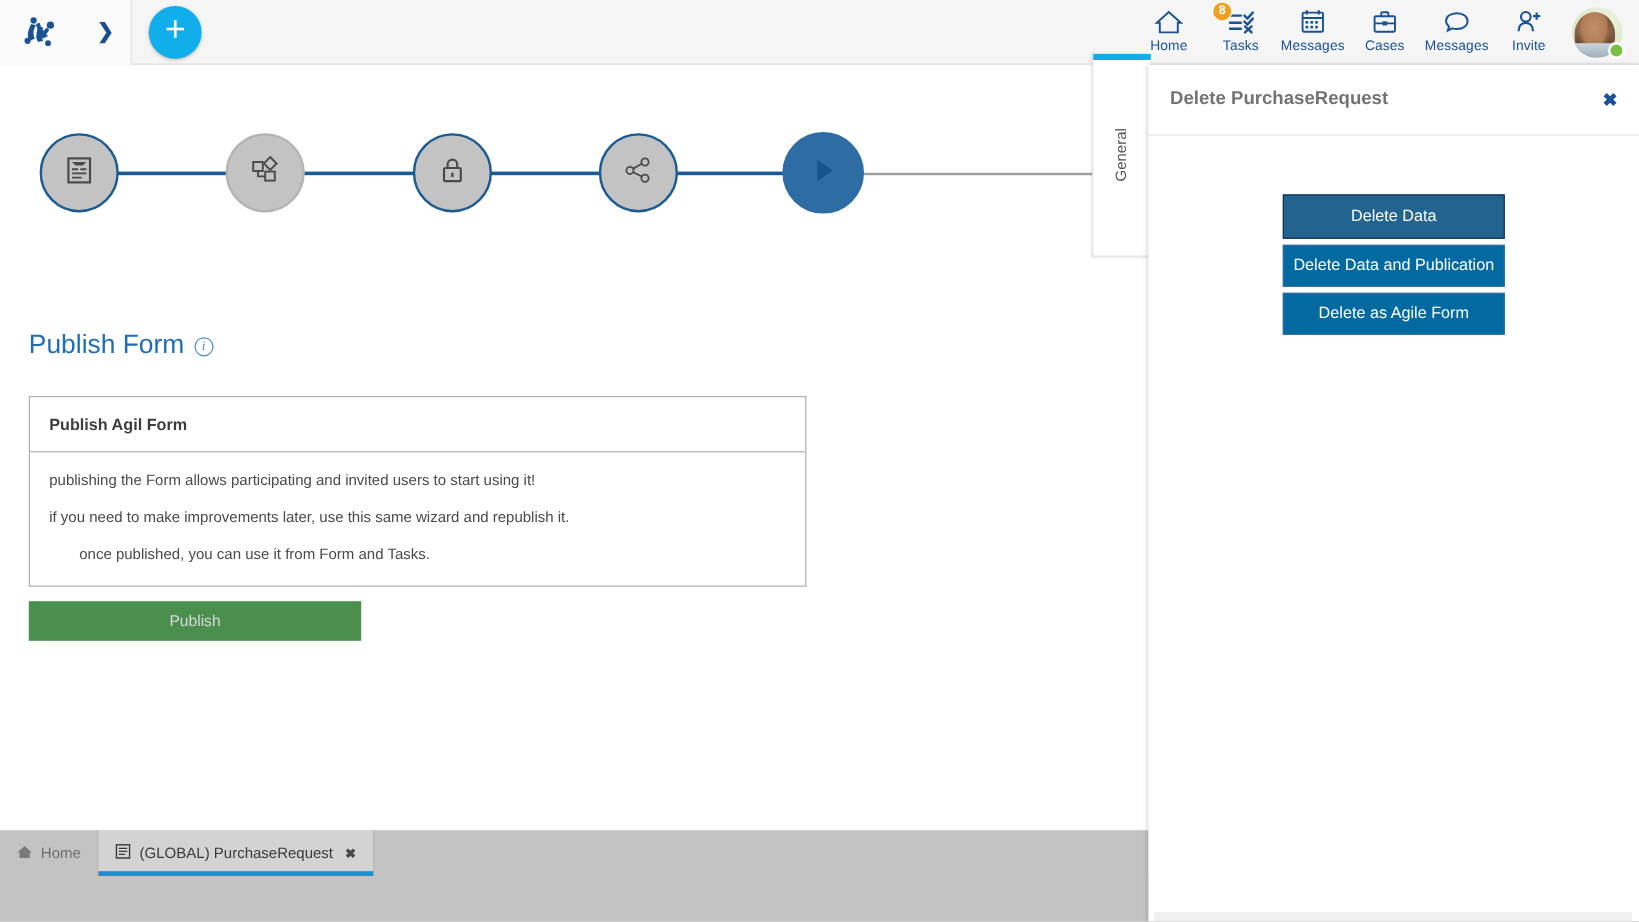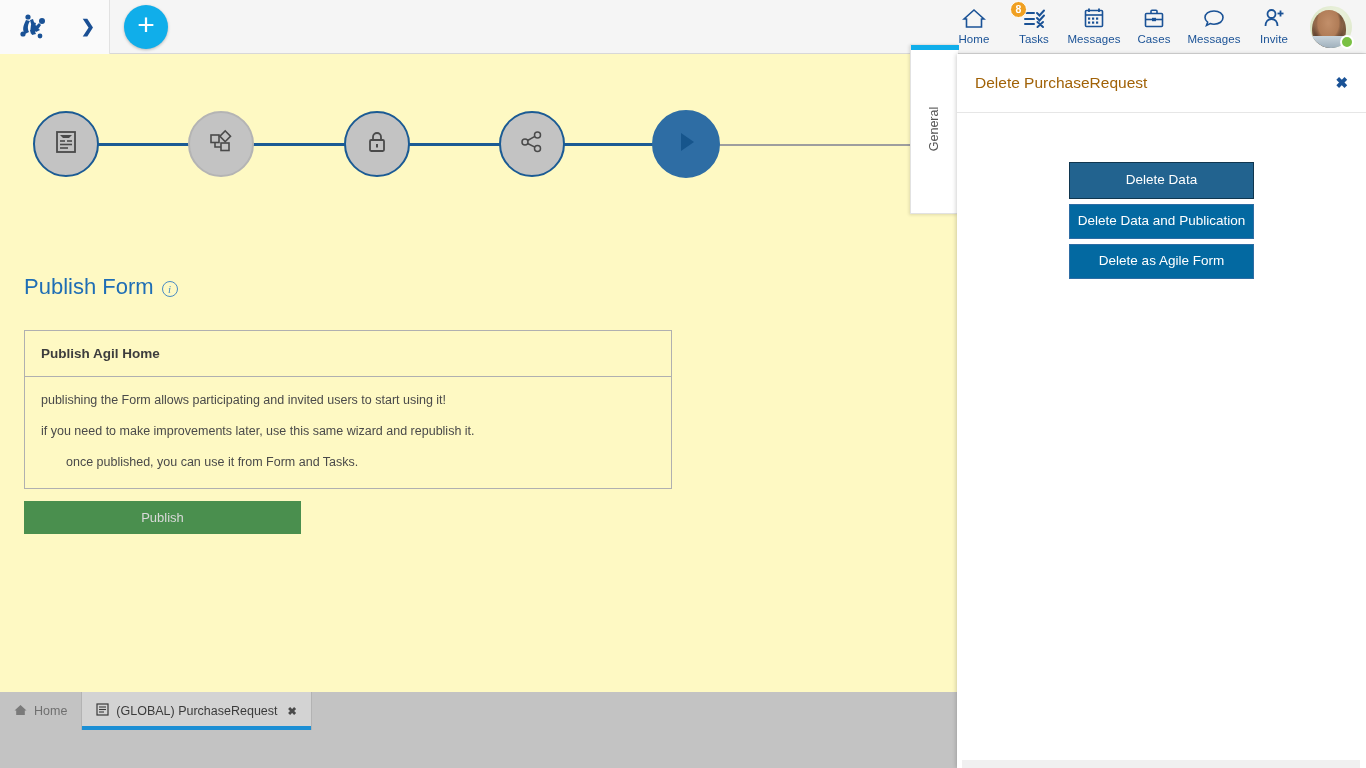--- a/index.html
+++ b/index.html
@@ -76,21 +76,21 @@
   }
   .status-dot {
     position: absolute; right: 4px; bottom: 5px;
     width: 14px; height: 14px; border-radius: 50%;
     background: #7ac143; border: 2px solid #fff;
   }
 
   
   .workspace {
     position: absolute; top: 54px; left: 0; width: 1366px; height: 676px;
-    background: #fef9c3; overflow: hidden;
+    background: #ffffff; overflow: hidden;
   }
 
   
   .wizard { position: absolute; top: 45px; left: 0; width: 960px; height: 90px; }
   .wizard-line {
     position: absolute; top: 44px; left: 66px; height: 3px; width: 620px;
     background: #1b5b94;
   }
   .wizard-line-tail {
     position: absolute; top: 45px; left: 686px; height: 2px; width: 274px;
@@ -139,21 +139,21 @@
 
   
   .panel {
     position: absolute; top: 54px; left: 957px; width: 409px; height: 714px;
     background: #fff; box-shadow: -1px 0 4px rgba(0,0,0,.18);
   }
   .panel-header {
     height: 59px; display: flex; align-items: center; justify-content: space-between;
     padding: 0 18px 0 18px; border-bottom: 1px solid #e6e6e6;
   }
-  .panel-title { font-size: 15.5px; color: #a16207; }
+  .panel-title { font-size: 15.5px; color: #737373; font-weight: bold; }
   .panel-close { color: #1a5296; font-size: 15px; font-weight: bold; cursor: pointer; }
   .panel-body { padding-top: 49px; display: flex; flex-direction: column; align-items: center; gap: 5px; }
   .pbtn {
     width: 185px; border: 1px solid #2e6da4; background: #0369a1; color: #fff;
     font-size: 13.5px; cursor: pointer; font-family: inherit; line-height: 1.25;
     padding: 8px 4px;
   }
   .pbtn.primary { background: #22638f; border: 1px solid #10364f; padding: 9px 4px; }
 
   
@@ -377,21 +377,21 @@
         </span>
       </div>
     </div>
 
     <h1 class="page-title">
       <span>Publish Form</span>
       <span class="info-icon">i</span>
     </h1>
 
     <div class="card">
-      <div class="card-header">Publish Agil Home</div>
+      <div class="card-header">Publish Agil Form</div>
       <div class="card-body">
         <p>publishing the Form allows participating and invited users to start using it!</p>
         <p>if you need to make improvements later, use this same wizard and republish it.</p>
         <p>once published, you can use it from Form and Tasks.</p>
       </div>
     </div>
 
     <button class="publish-btn">Publish</button>
 
     <div class="taskbar">

